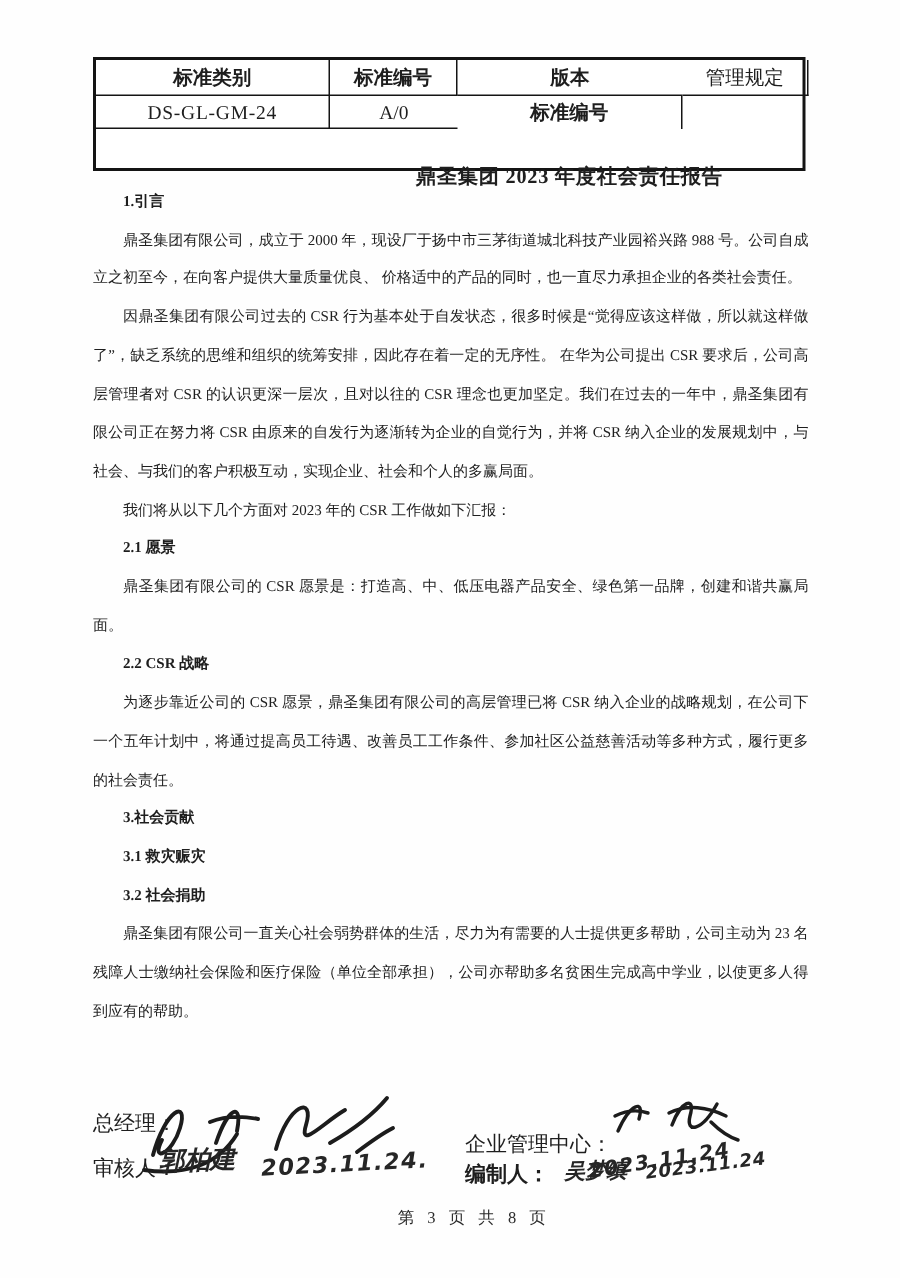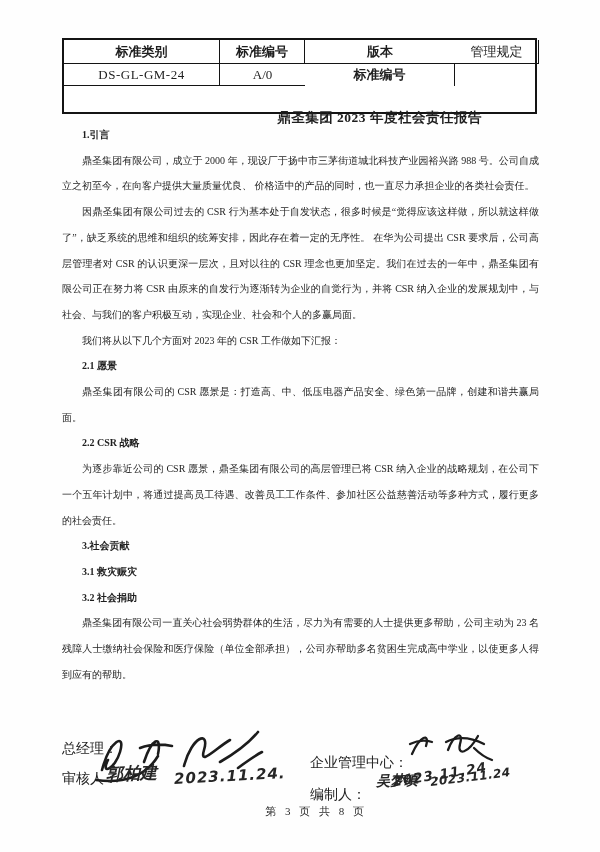--- a/index.html
+++ b/index.html
@@ -109,20 +109,20 @@
       <g fill="none" stroke="#1c1c1c" stroke-width="2.3" stroke-linecap="round">
         <path d="M12,28 C20,10 30,6 26,20"></path>
         <path d="M10,18 C18,14 26,14 32,16"></path>
         <path d="M48,24 C54,8 64,4 60,18 C57,30 68,28 78,10"></path>
         <path d="M46,16 C58,10 72,12 84,18"></path>
         <path d="M74,22 C80,28 86,32 92,34"></path>
       </g>
     </svg>
     <span class="handwrite" style="left:330px;top:36px;font-size:13.5px;letter-spacing:1px;transform:rotate(-9deg);">2023.11.24</span>
 
-    <span class="sig-label" style="left:248px;top:56px;">编制人：</span>
+    <span class="sig-label" style="left:248px;top:44px;font-weight:bold;">编制人：</span>
     <span class="handwrite" style="left:314px;top:42px;font-size:14px;transform:rotate(-2deg);">吴梦缜</span>
     <span class="handwrite" style="left:368px;top:40px;font-size:12px;letter-spacing:.5px;transform:rotate(-7deg);">2023.11.24</span>
   </div>
 
   <div class="page-footer">第 3 页 共 8 页</div>
 
 </div>
 
 </body></html>

